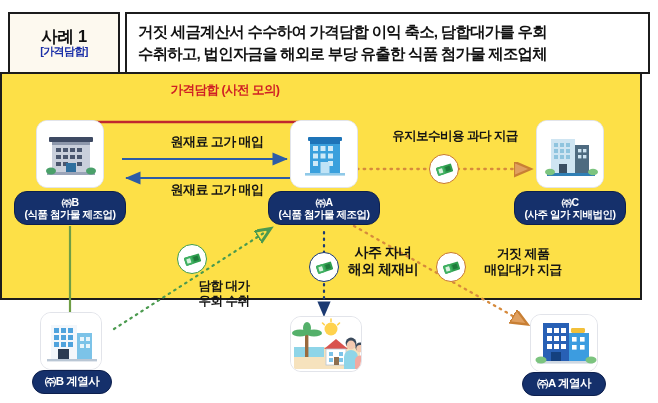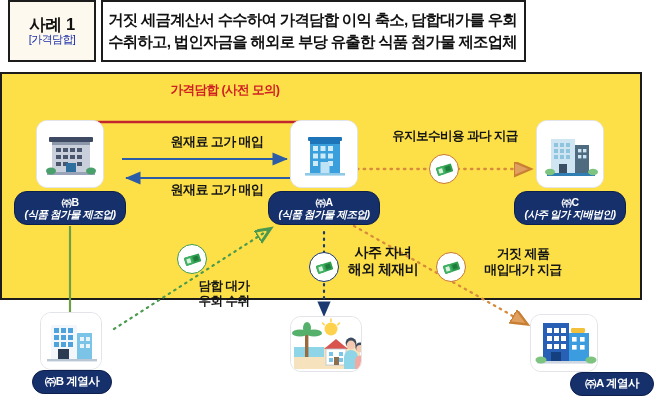--- a/index.html
+++ b/index.html
@@ -19,22 +19,22 @@
     position: absolute;
     left: 0; top: 0;
     width: 658px;
     height: 403px;
   }
 
   
   .header-row {
     position: absolute;
     left: 8px;
-    top: 0;
-    width: 518px;
+    top: 12px;
+    width: 642px;
     height: 62px;
     display: flex;
     align-items: stretch;
     gap: 5px;
   }
   .case-box {
     width: 112px;
     background: #fdf9ef;
     border: 2px solid #1c1c1c;
     box-sizing: border-box;
@@ -46,34 +46,34 @@
   }
   .case-title {
     font-size: 16.5px;
     font-weight: bold;
     color: #111111;
     letter-spacing: -0.3px;
     line-height: 1.05;
   }
   .case-sub {
     font-size: 11px;
-    font-weight: normal;
+    font-weight: bold;
     color: #1b2fa8;
     letter-spacing: -0.6px;
     line-height: 1.05;
   }
   .headline-box {
     flex: 1;
     background: #ffffff;
     border: 2px solid #1c1c1c;
     box-sizing: border-box;
     display: flex;
     flex-direction: column;
     justify-content: center;
-    padding: 2px 7px 2px 5px;
+    padding: 2px 7px 2px 11px;
   }
   .headline-line {
     font-size: 15.4px;
     font-weight: bold;
     color: #111111;
     letter-spacing: -0.75px;
     line-height: 1.42;
     white-space: nowrap;
   }
 
@@ -123,21 +123,21 @@
     display: flex;
     flex-direction: column;
     align-items: center;
     justify-content: center;
     text-align: center;
     letter-spacing: -0.5px;
     line-height: 1.18;
     font-weight: bold;
   }
   .pill .l1 { font-size: 10.5px; }
-  .pill .l2 { font-size: 10.5px; font-style: italic; }
+  .pill .l2 { font-size: 10.5px; }
   .pill.single { font-size: 11.5px; align-items: center; }
 
   
   .elabel {
     position: absolute;
     font-weight: bold;
     color: #141414;
     letter-spacing: -0.6px;
     line-height: 1.22;
     text-align: center;
@@ -467,19 +467,19 @@
             <rect x="41" y="22" width="4.6" height="4.6"></rect>
             <rect x="49" y="22" width="4.6" height="4.6"></rect>
             <rect x="41" y="30" width="4.6" height="4.6"></rect>
             <rect x="49" y="30" width="4.6" height="4.6"></rect>
           </g>
           <rect x="6" y="46" width="56" height="2.6" fill="#cfd8e2"></rect>
           <ellipse cx="10" cy="45" rx="5.5" ry="3.4" fill="#7cc47f"></ellipse>
           <ellipse cx="60" cy="45" rx="5.5" ry="3.4" fill="#7cc47f"></ellipse>
         </svg>
       </div>
-      <div class="pill single" style="left:520px; top:298px; width:84px; height:24px;margin-left:48px;">
+      <div class="pill single" style="left:520px; top:298px; width:84px; height:24px;">
         <span>㈜A 계열사</span>
       </div>
 
     </div>
   </div>
 </div>
 
 </body></html>

